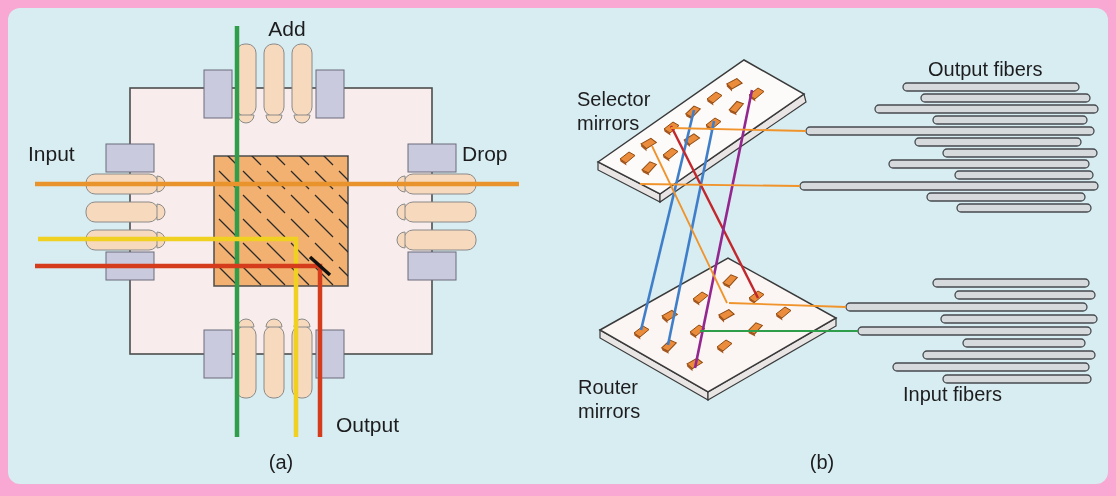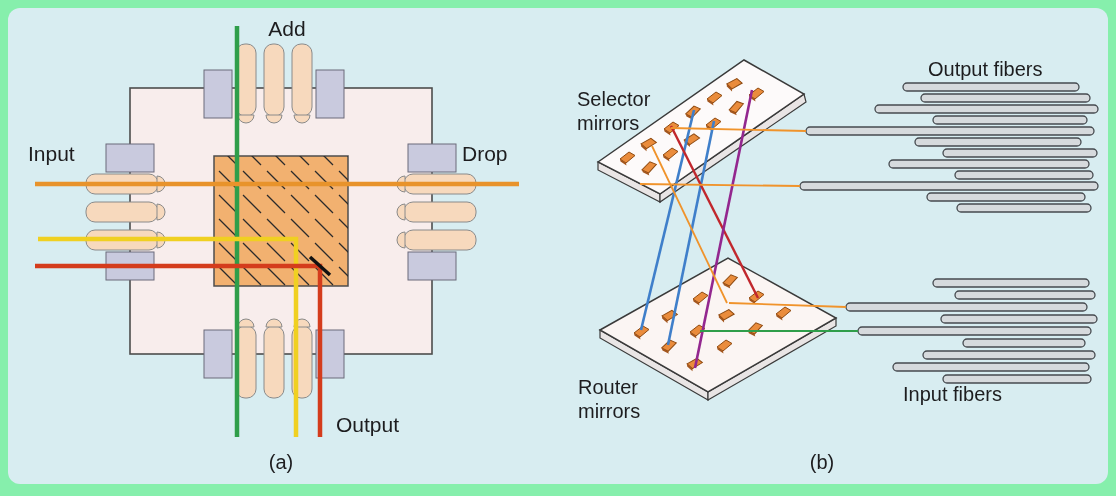--- a/index.html
+++ b/index.html
@@ -1,16 +1,16 @@
 <!DOCTYPE html>
 <html><head>
 <meta charset="utf-8">
 <style>
   html,body{margin:0;padding:0;background:#ffffff;}
-  .stage{position:relative;width:1116px;height:496px;background:#86efac;overflow:hidden;}
+  .stage{position:relative;width:1116px;height:496px;background:#f9a8d4;overflow:hidden;}
   svg{display:block;}
   text{font-family:"Liberation Sans","DejaVu Sans",sans-serif;fill:#1d1d1f;}
   .lbl{font-size:21px;}
   .lbl2{font-size:20px;}
   .cap{font-size:20px;}
 </style>
 </head>
 <body>
 
 <div class="stage">

